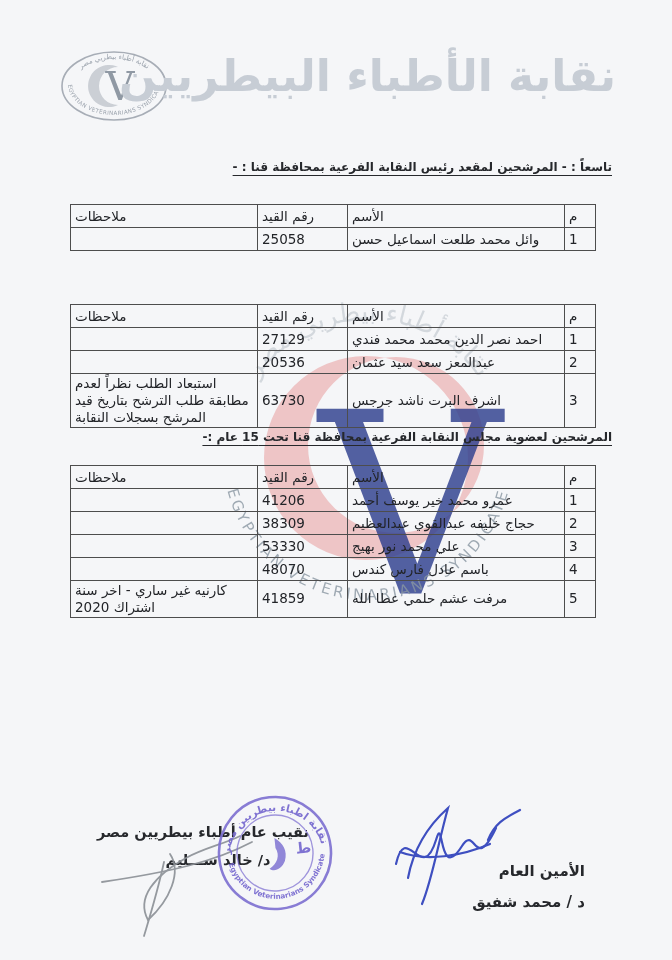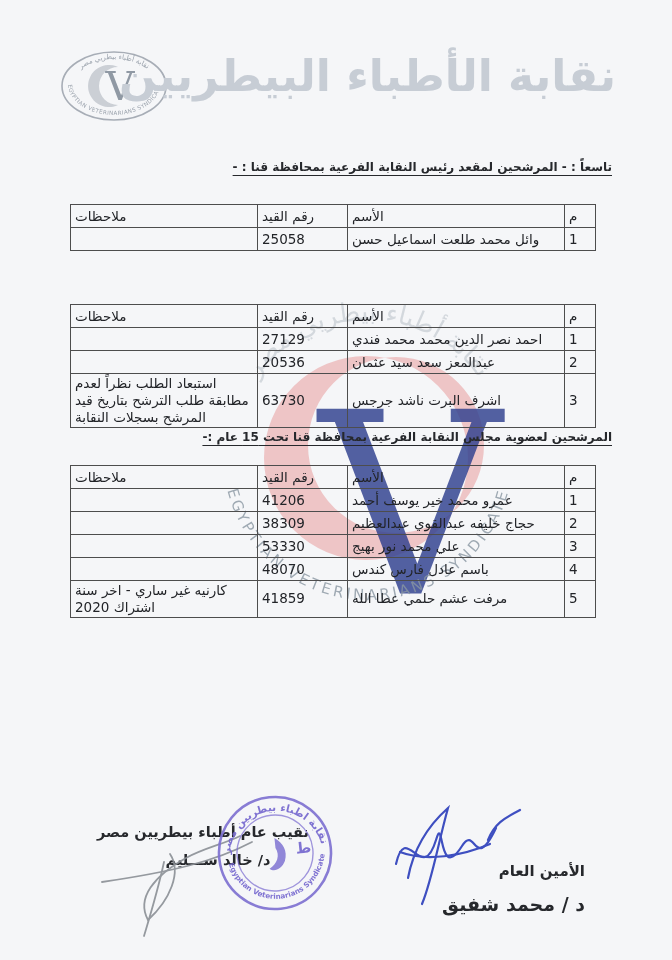--- a/index.html
+++ b/index.html
@@ -18,21 +18,21 @@
   .h2{top:268px;}
   .h3{top:430px;}
   table.cand{position:absolute;left:70px;width:525px;border-collapse:collapse;direction:rtl;z-index:2;background:transparent;table-layout:fixed;}
   .t1{top:204px;} .t2{top:304px;} .t3{top:465px;}
   table.cand th, table.cand td{border:1px solid #4d4d4d;text-align:left;vertical-align:middle;padding:1px 4px;font-size:13.5px;font-weight:normal;color:#222428;height:20px;line-height:1.25;}
   td.notes{font-size:11.5px;line-height:1.4;}
   col.c-idx{width:31px;} col.c-name{width:217px;} col.c-reg{width:90px;} col.c-notes{width:187px;}
   
   .sig-right-block{position:absolute;left:463px;top:826px;width:122px;direction:rtl;text-align:right;z-index:3;margin-top:36px;}
   .sig-right-title{font-size:15px;font-weight:bold;}
-  .sig-right-name{font-size:19px;font-weight:bold;margin-top:13px;white-space:nowrap;}
+  .sig-right-name{font-size:15px;font-weight:bold;margin-top:13px;white-space:nowrap;}
   .sig-blue{position:absolute;left:378px;top:786px;width:158px;height:128px;z-index:2;}
   .sig-left-title{position:absolute;left:92px;top:824px;width:222px;direction:rtl;text-align:center;font-size:14.5px;font-weight:bold;z-index:2;white-space:nowrap;}
   .sig-left-name{position:absolute;left:158px;top:852px;width:120px;direction:rtl;text-align:center;font-size:14.5px;font-weight:bold;z-index:2;white-space:nowrap;}
   .sig-gray{position:absolute;left:74px;top:828px;width:192px;height:110px;z-index:2;}
   .stamp{position:absolute;left:214px;top:792px;width:122px;height:122px;z-index:4;transform:rotate(-6deg);opacity:0.92;}
 </style>
 </head>
 <body>
 
 <div class="page">

